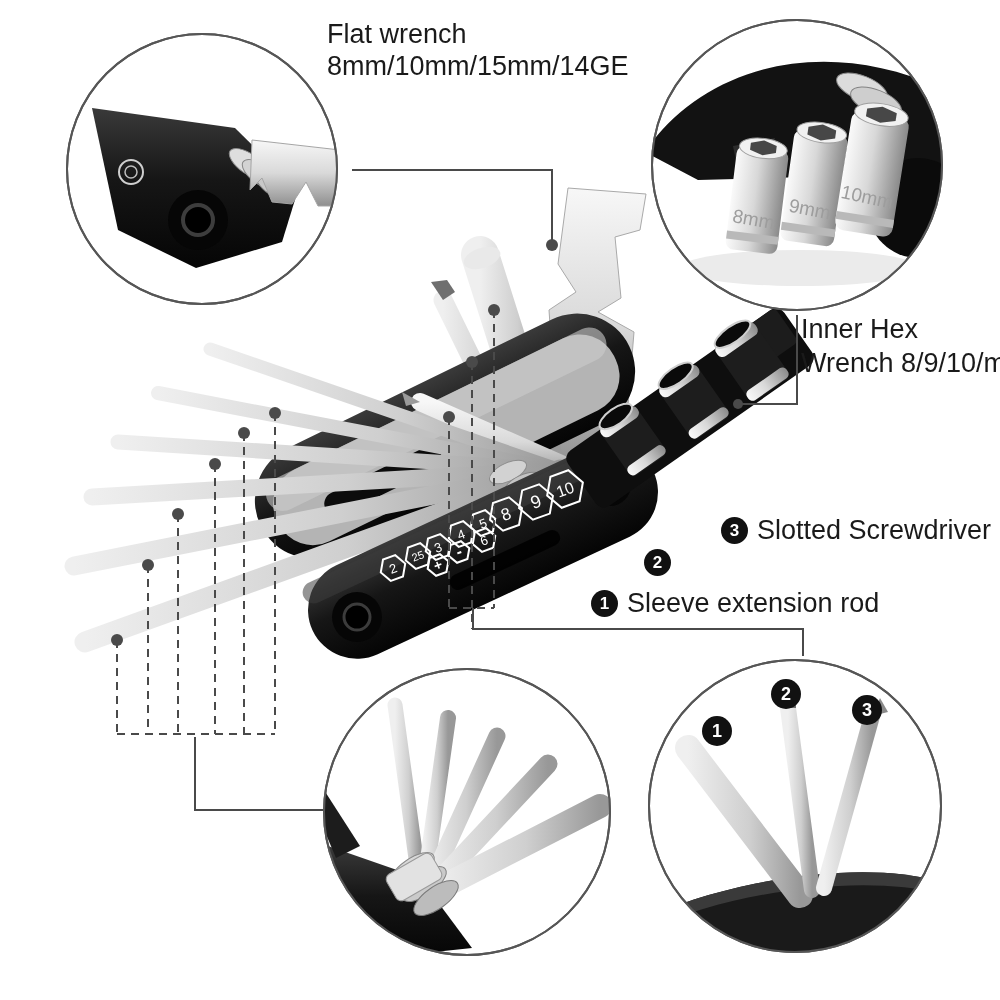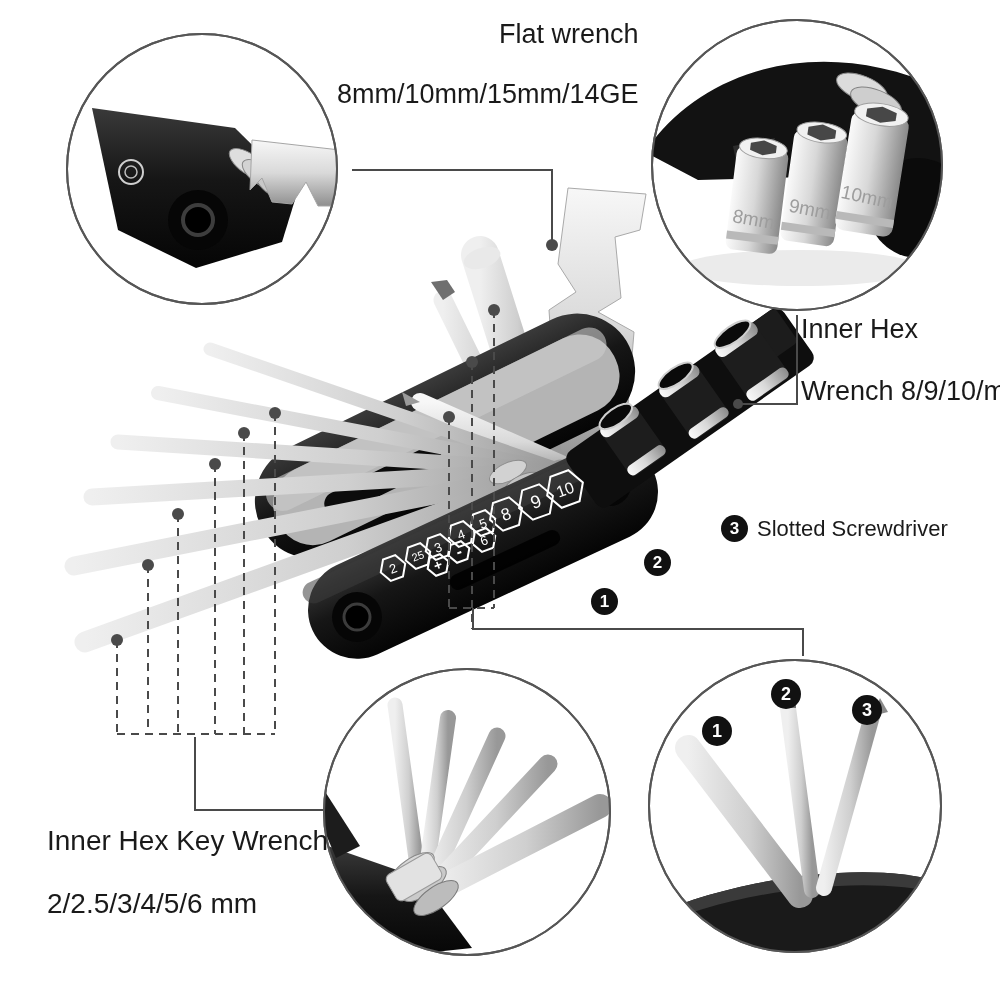--- a/index.html
+++ b/index.html
@@ -2,34 +2,34 @@
 <html><head>
 <meta charset="utf-8">
 <style>
   html,body{margin:0;padding:0;background:#fff;}
   #canvas{
     position:relative;width:1000px;height:1000px;background:#ffffff;
     overflow:hidden;font-family:"Liberation Sans", sans-serif;color:#1a1a1a;
   }
   #art{position:absolute;left:0;top:0;}
   .label{position:absolute;font-size:27px;line-height:32px;color:#1a1a1a;white-space:nowrap;}
-  .label .l2{display:block;margin-top:28px;}
-  .flat-label{left:337px;top:18px;text-align:right;}
+  .label .l2{display:block;}
+  .flat-label{left:327px;top:18px;}
   .socket-label{left:801px;top:312px;line-height:34px;}
   .inner-label{left:47px;top:823px;font-size:28px;line-height:35px;}
   .parts-row{position:absolute;display:flex;align-items:center;gap:9px;white-space:nowrap;}
   .row-3{left:721px;top:515px;}
   .row-2{left:644px;top:549px;}
   .row-1{left:591px;top:588px;}
   .num-badge{
     width:27px;height:27px;border-radius:50%;background:#111;color:#fff;
     display:flex;align-items:center;justify-content:center;
     font-size:17px;font-weight:bold;flex:0 0 auto;
   }
-  .parts-text{font-size:22px;}
+  .parts-text{font-size:27px;}
   
   .leader{stroke:#4a4a4a;stroke-width:2;fill:none;}
   .leader-dash{stroke:#4a4a4a;stroke-width:2;fill:none;stroke-dasharray:8 6;}
   .dot{fill:#4a4a4a;}
   .inset{fill:#ffffff;stroke:#565656;stroke-width:2;}
   .hexmark{fill:none;stroke:#ffffff;stroke-width:2;}
   .hexmark-t{fill:#ffffff;text-anchor:middle;font-family:"Liberation Sans",sans-serif;}
   .engrave{fill:#9d9d9d;text-anchor:middle;font-family:"Liberation Sans",sans-serif;font-size:19px;}
   .svgbadge{fill:#111;}
   .svgbadge-t{fill:#fff;text-anchor:middle;font-family:"Liberation Sans",sans-serif;font-size:18px;font-weight:bold;}
@@ -339,20 +339,17 @@
 
   <div class="parts-row row-3">
     <span class="num-badge">3</span>
     <span class="parts-text">Slotted Screwdriver</span>
   </div>
   <div class="parts-row row-2">
     <span class="num-badge">2</span>
   </div>
   <div class="parts-row row-1">
     <span class="num-badge">1</span>
-  </div>
-
-  <div class="label inner-label">
-    <span>Inner Hex Key Wrench</span>
-    <span class="l2">2/2.5/3/4/5/6 mm</span>
-  </div>
+    <span class="parts-text">Sleeve extension rod</span>
+  </div>
+
 
 </div>
 
 </body></html>

